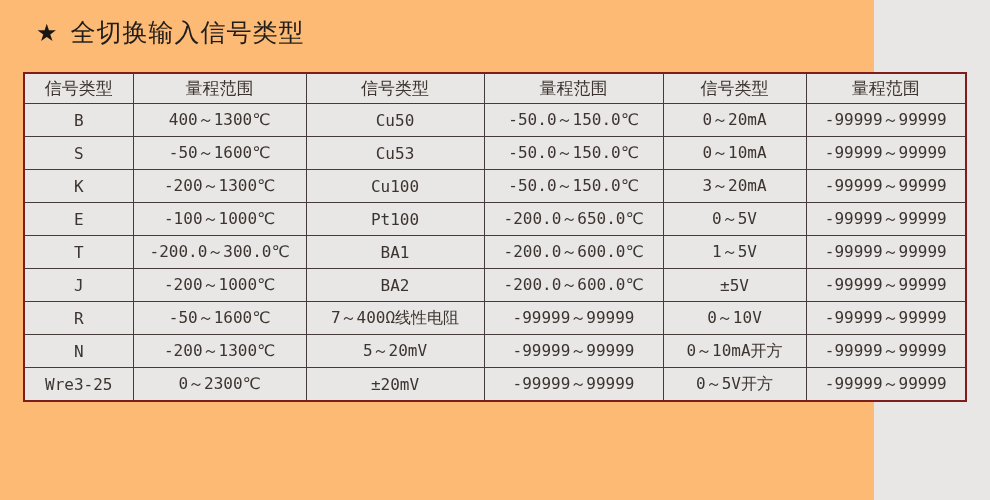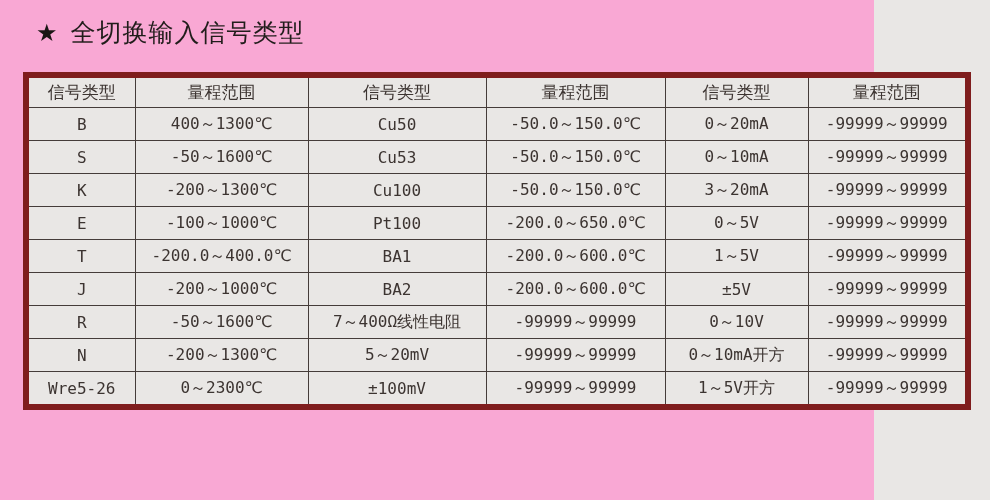--- a/index.html
+++ b/index.html
@@ -8,21 +8,21 @@
     width: 990px;
     height: 500px;
     background: #e9e7e5;
     overflow: hidden;
     font-family: "DejaVu Sans", sans-serif;
   }
   .page {
     position: relative;
     width: 874px;
     height: 500px;
-    background: #f9a8d4;
+    background: #fdba74;
   }
   .page-title {
     position: absolute;
     left: 36px;
     top: 16px;
     font-size: 25px;
     color: #211d1b;
     letter-spacing: 1px;
     white-space: nowrap;
     font-family: "DejaVu Sans", sans-serif;
@@ -34,21 +34,21 @@
     color: #1a1614;
   }
   table.signal-table {
     position: absolute;
     left: 23px;
     top: 72px;
     width: 942px;
     border-collapse: collapse;
     table-layout: fixed;
     background: #e9e7e5;
-    border: 6px solid #7f1d1d;
+    border: 2px solid #7f1d1d;
   }
   table.signal-table th,
   table.signal-table td {
     border: 1px solid #453c39;
     text-align: center;
     vertical-align: middle;
     padding: 0 2px;
     overflow: hidden;
     white-space: nowrap;
     color: #3c3431;
@@ -121,21 +121,21 @@
       <tr>
         <td>E</td>
         <td>-100～1000℃</td>
         <td>Pt100</td>
         <td>-200.0～650.0℃</td>
         <td>0～5V</td>
         <td>-99999～99999</td>
       </tr>
       <tr>
         <td>T</td>
-        <td>-200.0～400.0℃</td>
+        <td>-200.0～300.0℃</td>
         <td>BA1</td>
         <td>-200.0～600.0℃</td>
         <td>1～5V</td>
         <td>-99999～99999</td>
       </tr>
       <tr>
         <td>J</td>
         <td>-200～1000℃</td>
         <td>BA2</td>
         <td>-200.0～600.0℃</td>
@@ -152,23 +152,23 @@
       </tr>
       <tr>
         <td>N</td>
         <td>-200～1300℃</td>
         <td>5～20mV</td>
         <td>-99999～99999</td>
         <td>0～10mA开方</td>
         <td>-99999～99999</td>
       </tr>
       <tr>
-        <td>Wre5-26</td>
+        <td>Wre3-25</td>
         <td>0～2300℃</td>
-        <td>±100mV</td>
+        <td>±20mV</td>
         <td>-99999～99999</td>
-        <td>1～5V开方</td>
+        <td>0～5V开方</td>
         <td>-99999～99999</td>
       </tr>
     </tbody>
   </table>
 
 </div>
 
 </body></html>

